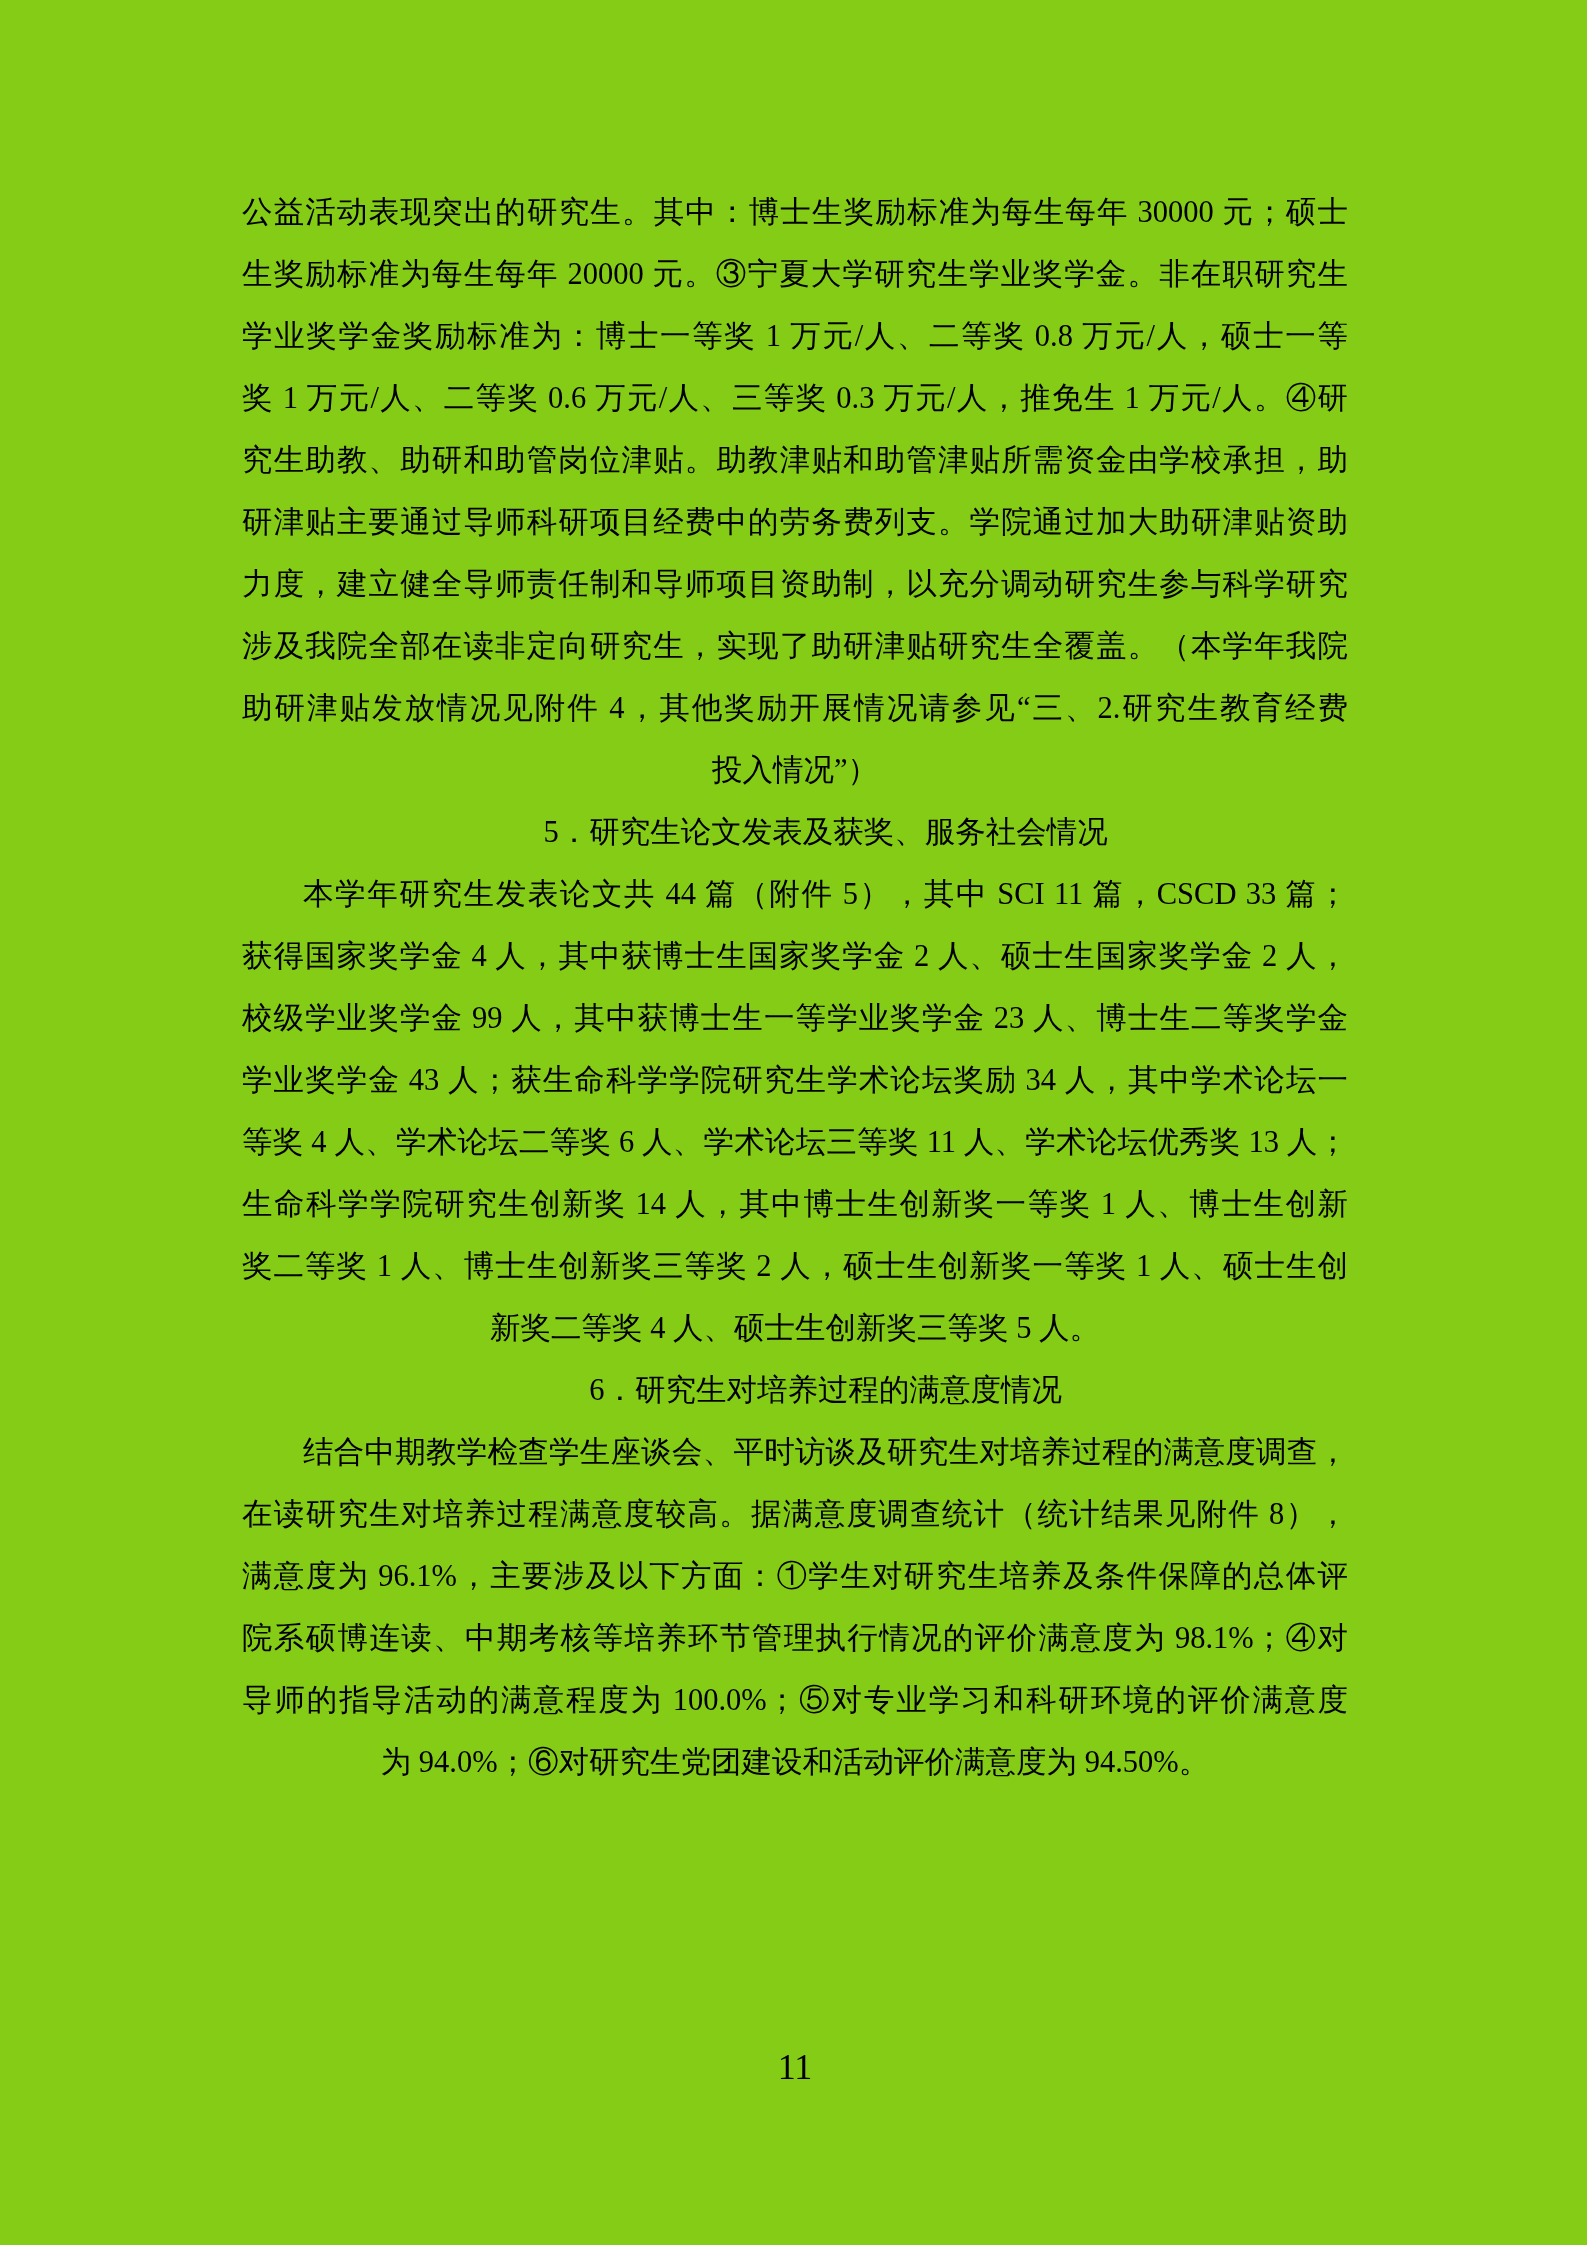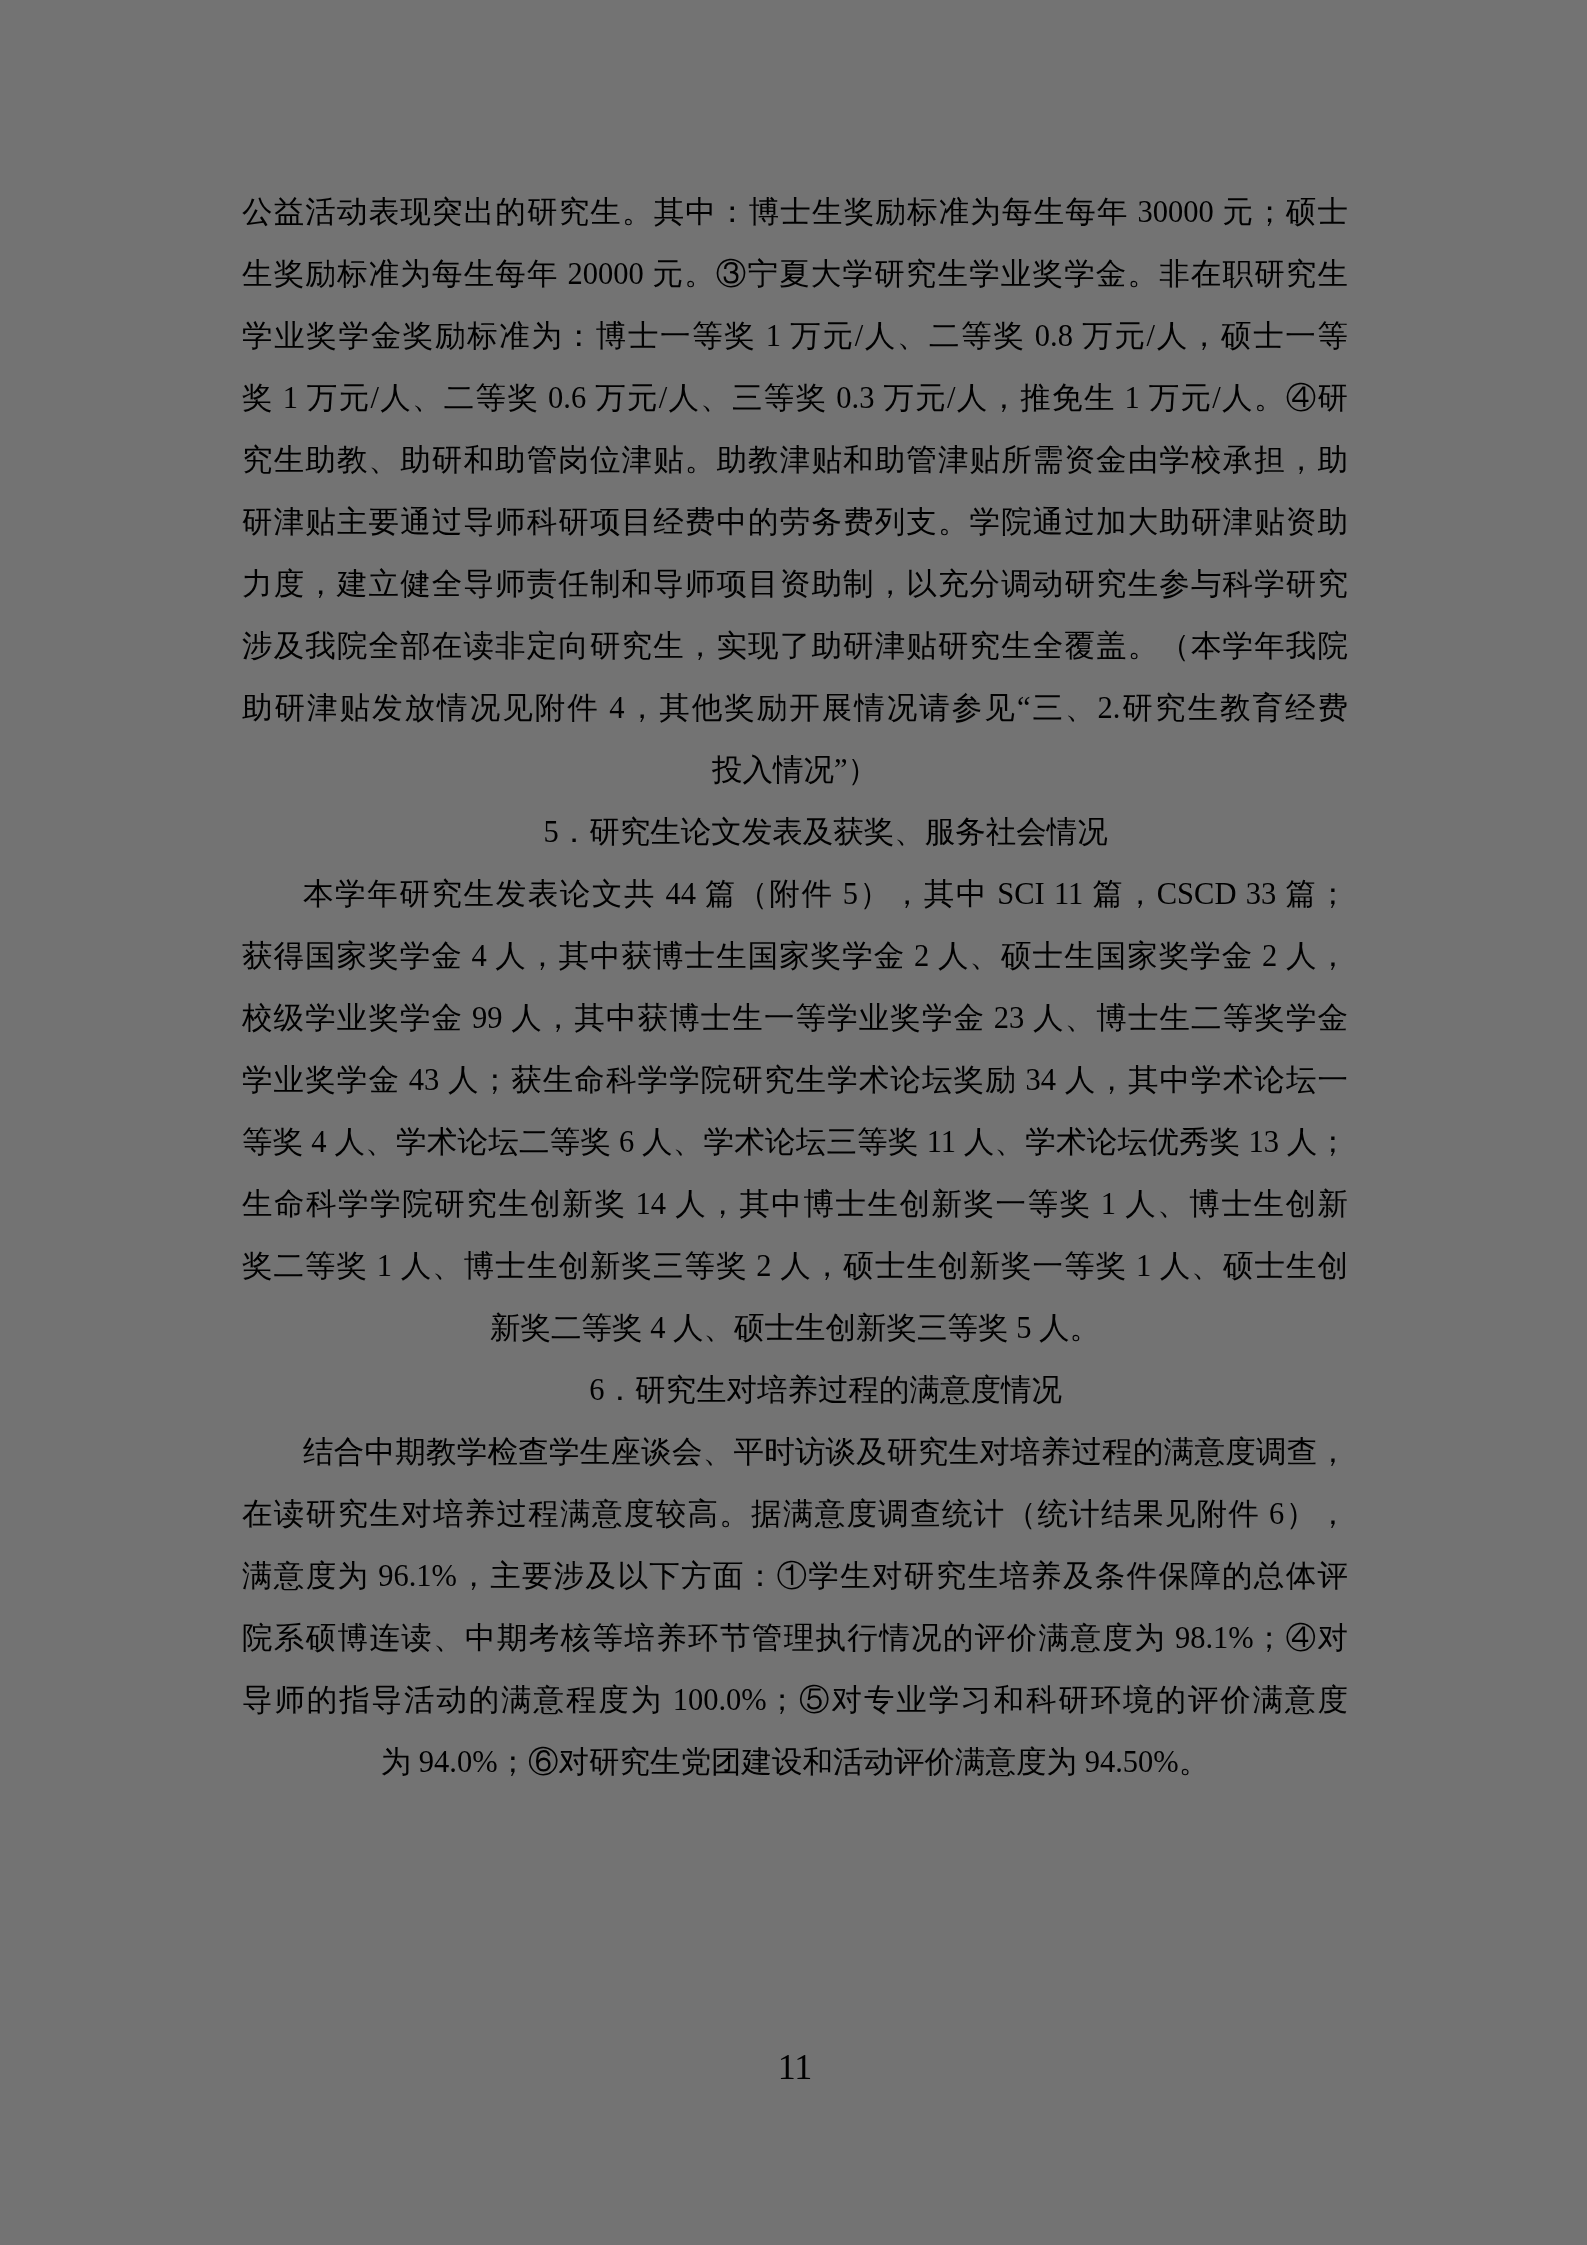--- a/index.html
+++ b/index.html
@@ -13,21 +13,21 @@
     position: relative;
     color: #000000;
     font-family: "Liberation Serif", "DejaVu Serif", serif;
   }
   .page {
     position: absolute;
     left: 0;
     top: 0;
     width: 1587px;
     height: 2245px;
-    background: #737373;
+    background: #84cc16;
     overflow: hidden;
   }
   .doc-body {
     position: absolute;
     left: 242px;
     top: 181px;
     width: 1106px;
     font-size: 30.5px;
     line-height: 62px;
     letter-spacing: 0;
@@ -73,21 +73,21 @@
       <div class="line j ind">本学年研究生发表论文共 44 篇（附件 5），其中 SCI 11 篇，CSCD 33 篇；</div>
       <div class="line j">获得国家奖学金 4 人，其中获博士生国家奖学金 2 人、硕士生国家奖学金 2 人，</div>
       <div class="line j">校级学业奖学金 99 人，其中获博士生一等学业奖学金 23 人、博士生二等奖学金</div>
       <div class="line j">学业奖学金 43 人；获生命科学学院研究生学术论坛奖励 34 人，其中学术论坛一</div>
       <div class="line j">等奖 4 人、学术论坛二等奖 6 人、学术论坛三等奖 11 人、学术论坛优秀奖 13 人；</div>
       <div class="line j">生命科学学院研究生创新奖 14 人，其中博士生创新奖一等奖 1 人、博士生创新</div>
       <div class="line j">奖二等奖 1 人、博士生创新奖三等奖 2 人，硕士生创新奖一等奖 1 人、硕士生创</div>
       <div class="line">新奖二等奖 4 人、硕士生创新奖三等奖 5 人。</div>
       <div class="line ind">6．研究生对培养过程的满意度情况</div>
       <div class="line j ind">结合中期教学检查学生座谈会、平时访谈及研究生对培养过程的满意度调查，</div>
-      <div class="line j">在读研究生对培养过程满意度较高。据满意度调查统计（统计结果见附件 6），</div>
+      <div class="line j">在读研究生对培养过程满意度较高。据满意度调查统计（统计结果见附件 8），</div>
       <div class="line j">满意度为 96.1%，主要涉及以下方面：①学生对研究生培养及条件保障的总体评</div>
       <div class="line j">院系硕博连读、中期考核等培养环节管理执行情况的评价满意度为 98.1%；④对</div>
       <div class="line j">导师的指导活动的满意程度为 100.0%；⑤对专业学习和科研环境的评价满意度</div>
       <div class="line">为 94.0%；⑥对研究生党团建设和活动评价满意度为 94.50%。</div>
     </div>
   <div class="footer">
     <span>11</span>
   </div>
 </div>
 

